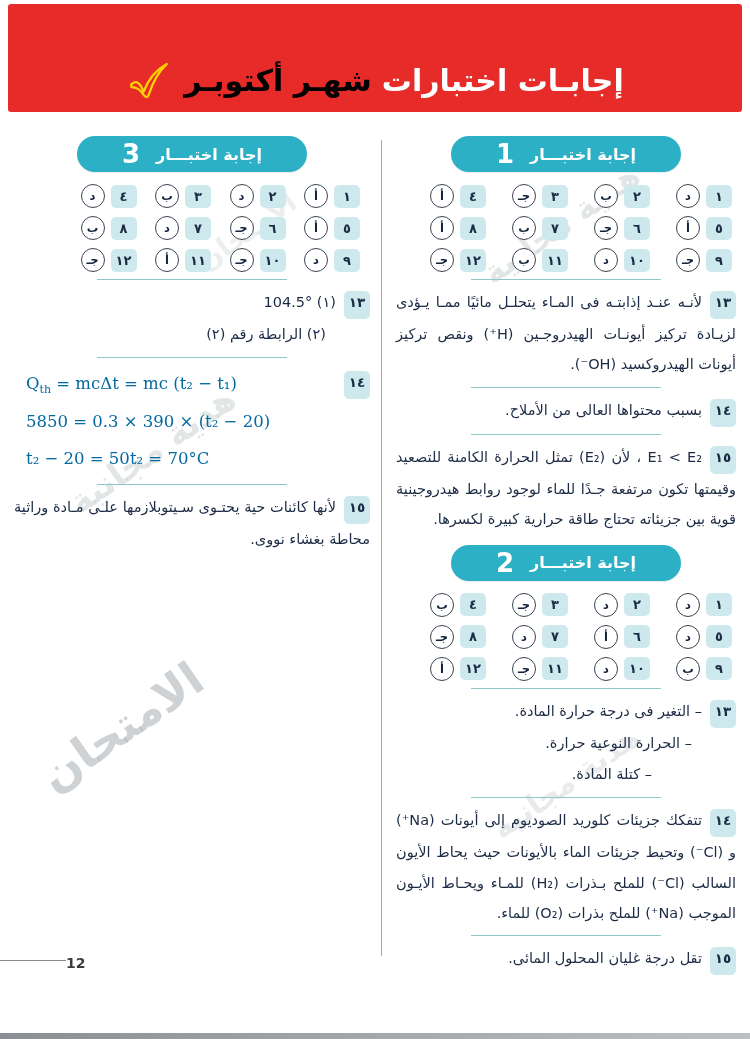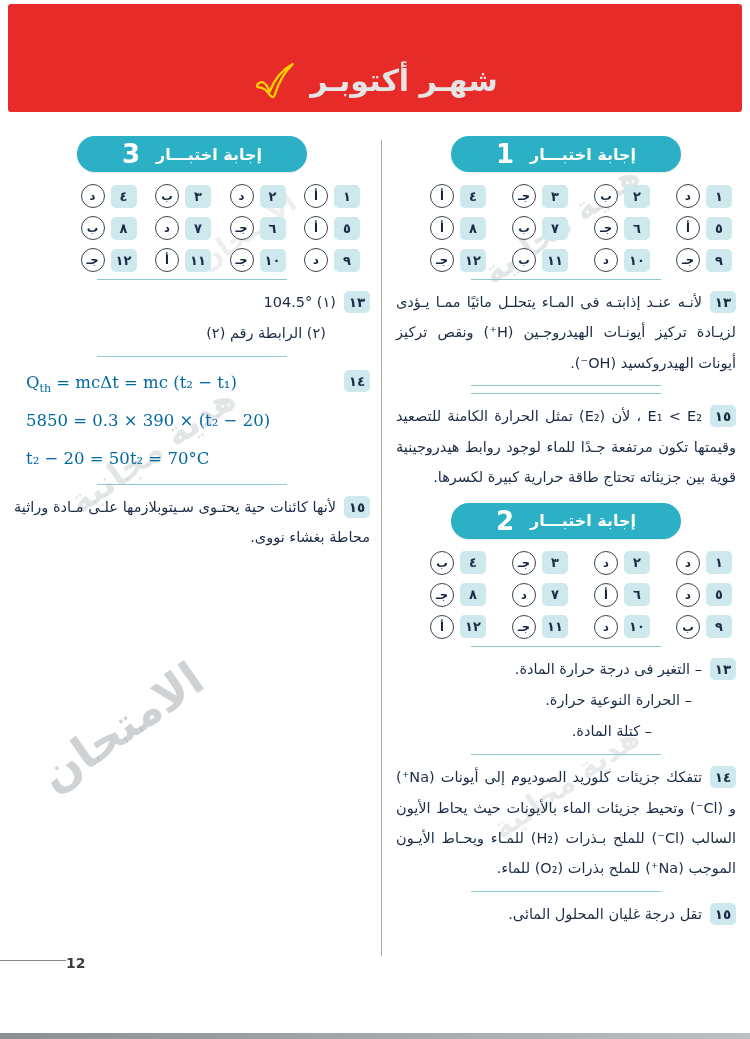--- a/index.html
+++ b/index.html
@@ -8,21 +8,21 @@
     background:#ffffff;font-family:"DejaVu Sans",sans-serif;color:#1c2b45;
   }
   
   .banner{
     position:absolute;left:8px;top:4px;width:734px;height:108px;
     background:#e62b28;border-radius:3px;
     display:flex;justify-content:center;align-items:flex-end;
   }
   .banner-row{display:flex;align-items:center;gap:10px;padding-bottom:12px;}
   .banner .bw{color:#ffffff;font-size:30px;font-weight:bold;letter-spacing:.5px;}
-  .banner .by{color:#e5e5e5;font-size:30px;font-weight:bold;}
+  .banner .by{color:#000000;font-size:30px;font-weight:bold;}
   .check{width:46px;height:40px;margin-right:2px;}
   
   .col{position:absolute;top:126px;}
   .col-right{left:390px;width:352px;}
   .col-left{left:8px;width:368px;}
   .vdivider{position:absolute;left:381px;top:140px;width:1px;height:816px;background:#a8a8a8;}
   
   .pill{
     width:230px;height:36px;margin:10px auto 12px;background:#2bb0c5;border-radius:18px;
     direction:rtl;display:flex;align-items:center;justify-content:center;gap:16px;
@@ -45,21 +45,21 @@
   .al{
     width:24px;height:24px;border:1.4px solid #3a4450;border-radius:50%;background:#fff;
     color:#14233c;font-size:11.5px;font-weight:bold;display:flex;align-items:center;justify-content:center;
     box-sizing:border-box;
   }
   
   .sep{width:190px;border-top:1.6px solid #8fc7cd;margin:7px auto;}
   .note{direction:rtl;text-align:justify;margin:1px 6px 2px;color:#1c2b45;}
   .ntext{font-size:14.5px;line-height:2.1;}
   .qbadge{
-    display:inline-block;min-width:26px;height:22px;line-height:22px;border-radius:5px;
+    display:inline-block;min-width:26px;height:28px;line-height:22px;border-radius:5px;
     background:#cde9ed;color:#1c2b45;font-size:13.5px;font-weight:bold;text-align:center;
     margin-left:8px;
   }
   .nline{display:block;font-size:14.5px;line-height:2.15;text-align:right;}
   .ind1{padding-right:44px;}
   .ind2{padding-right:84px;}
   
   .fnote{position:relative;padding-right:38px;margin:2px 6px;}
   .fnote .qbadge{position:absolute;right:0;top:6px;margin:0;}
   .formula{direction:ltr;text-align:left;padding-left:12px;font-family:"DejaVu Serif",serif;color:#0369a1;}
@@ -84,20 +84,21 @@
 <body>
 
 <div class="wm wm0">هدية مجانية</div>
 <div class="wm wm1">هدية مجانية</div>
 <div class="wm wm2">الامتحان</div>
 <div class="wm wm3">هدية مجانية</div>
 <div class="wm wm4">الامتحان</div>
 
 <div class="banner">
   <div class="banner-row" dir="rtl">
+    <span class="bw">إجابـات اختبارات</span>
     <span class="by">شهـر أكتوبـر</span>
     <svg class="check" viewBox="0 0 52 44">
       <path d="M6 27 q6 -6 11 2 l3 6 Q28 14 46 4 Q33 16 26 38 q-2 6 -6 1 q-5 -9 -14 -9 z" fill="none" stroke="#ffd103" stroke-width="2.6" stroke-linejoin="round" stroke-linecap="round"></path>
     </svg>
   </div>
 </div>
 
 <div class="vdivider"></div>
 
 <div class="col col-right">
@@ -159,20 +160,23 @@
   </div>
 
   <div class="sep"></div>
 
   <div class="note">
     <span class="qbadge">١٣</span><span class="ntext">لأنـه عنـد إذابتـه فى المـاء يتحلـل مائيًا ممـا يـؤدى لزيـادة تركيز أيونـات الهيدروجـين (H⁺) ونقص تركيز أيونات الهيدروكسيد (OH⁻).</span>
   </div>
 
   <div class="sep"></div>
 
+  <div class="note">
+    <span class="qbadge">١٤</span><span class="ntext">بسبب محتواها العالى من الأملاح.</span>
+  </div>
 
   <div class="sep"></div>
 
   <div class="note">
     <span class="qbadge">١٥</span><span class="ntext">E₁ &lt; E₂ ، لأن (E₂) تمثل الحرارة الكامنة للتصعيد وقيمتها تكون مرتفعة جـدًا للماء لوجود روابط هيدروجينية قوية بين جزيئاته تحتاج طاقة حرارية كبيرة لكسرها.</span>
   </div>
 
   <div class="pill">
     <span class="pill-label">إجابة اختبـــار</span>
     <span class="pill-num">2</span>

